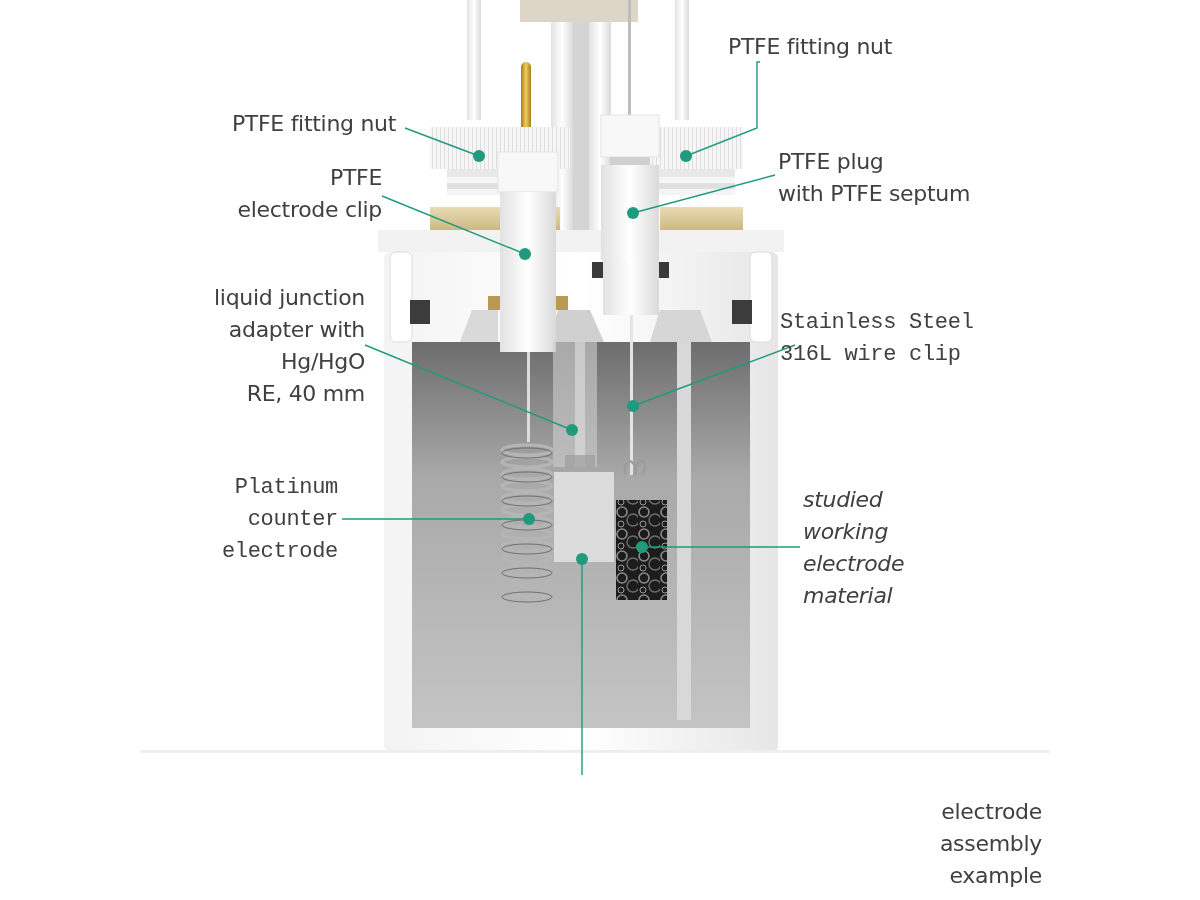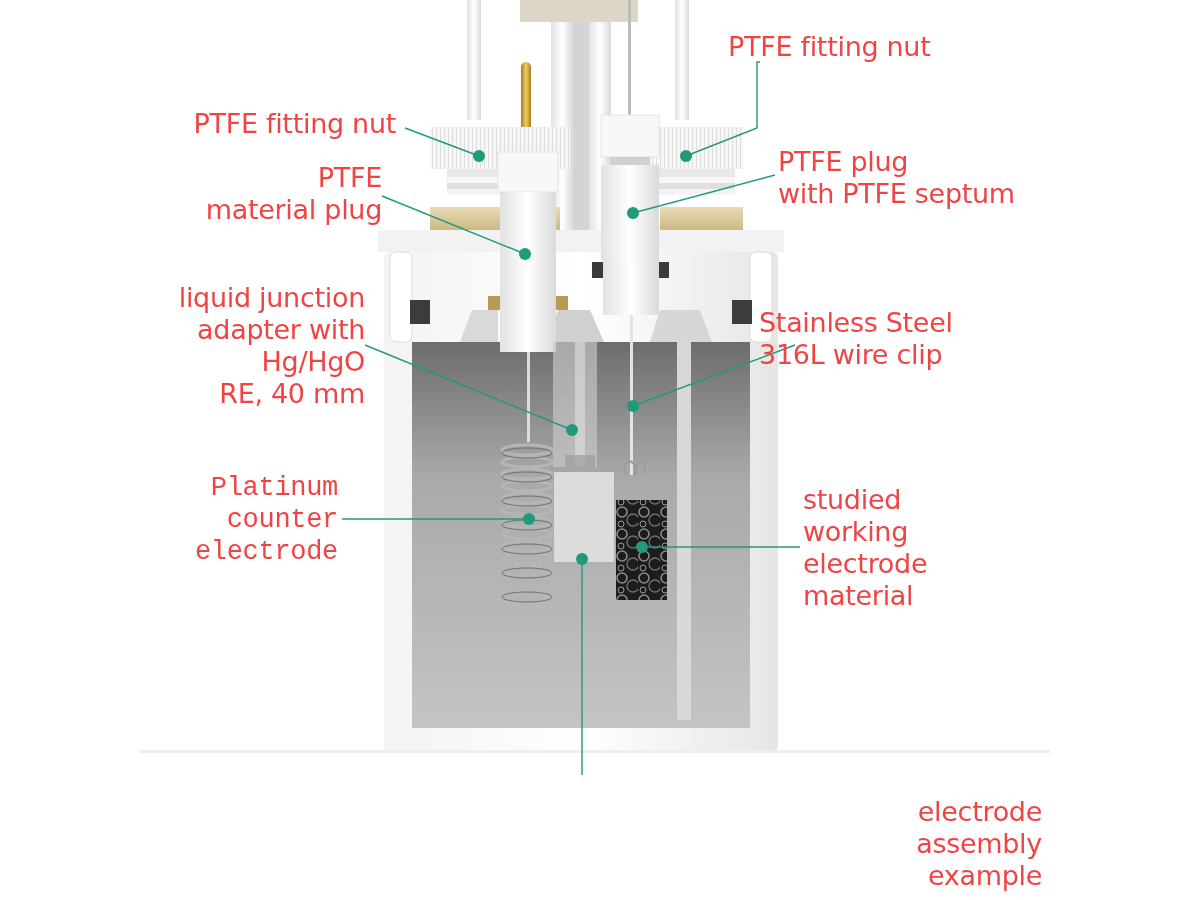--- a/index.html
+++ b/index.html
@@ -1,19 +1,19 @@
 <!DOCTYPE html>
 <html><head>
 <meta charset="utf-8">
 <style>
   html, body { margin:0; padding:0; background:#ffffff; }
   body { width:1200px; height:900px; position:relative; overflow:hidden;
          font-family:"DejaVu Sans","Liberation Sans",sans-serif; }
   .stage { position:absolute; left:0; top:0; width:1200px; height:900px; }
-  .label { position:absolute; color:#ef4444; font-size:27px; line-height:32px;
+  .label { position:absolute; color:#404040; font-size:22px; line-height:32px;
            letter-spacing:-0.3px; white-space:pre; }
   .label.r { text-align:right; }
   .label.l { text-align:left; }
   svg.art { position:absolute; left:0; top:0; }
 </style>
 </head>
 <body>
 
 <div class="stage">
 
@@ -187,34 +187,34 @@
     <circle cx="686" cy="156" r="6"></circle>
     <circle cx="633" cy="213" r="6"></circle>
     <circle cx="633" cy="406" r="6"></circle>
     <circle cx="642" cy="547" r="6"></circle>
     <circle cx="582" cy="559" r="6"></circle>
   </g>
 </svg>
 
 <div class="label r" style="left:140px; top:108px; width:256px;">PTFE fitting nut</div>
 <div class="label r" style="left:150px; top:162px; width:232px;">PTFE
-material plug</div>
+electrode clip</div>
 <div class="label r" style="left:120px; top:282px; width:245px;">liquid junction
 adapter with
 Hg/HgO
 RE, 40 mm</div>
 <div class="label r" style="left:150px; top:472px; width:188px;font-family:Liberation Mono, monospace;">Platinum
 counter
 electrode</div>
 <div class="label l" style="left:728px; top:31px;">PTFE fitting nut</div>
 <div class="label l" style="left:778px; top:122px;margin-top:24px;">PTFE plug
 with PTFE septum</div>
-<div class="label l" style="left:759px; top:307px;">Stainless Steel
+<div class="label l" style="left:780px; top:307px;font-family:Liberation Mono, monospace;">Stainless Steel
 316L wire clip</div>
-<div class="label l" style="left:803px; top:484px;">studied
+<div class="label l" style="left:803px; top:484px;font-style:italic;">studied
 working
 electrode
 material</div>
 <div class="label r" style="left:860px; top:796px; width:182px;">electrode
 assembly
 example</div>
 
 </div>
 
 </body></html>

